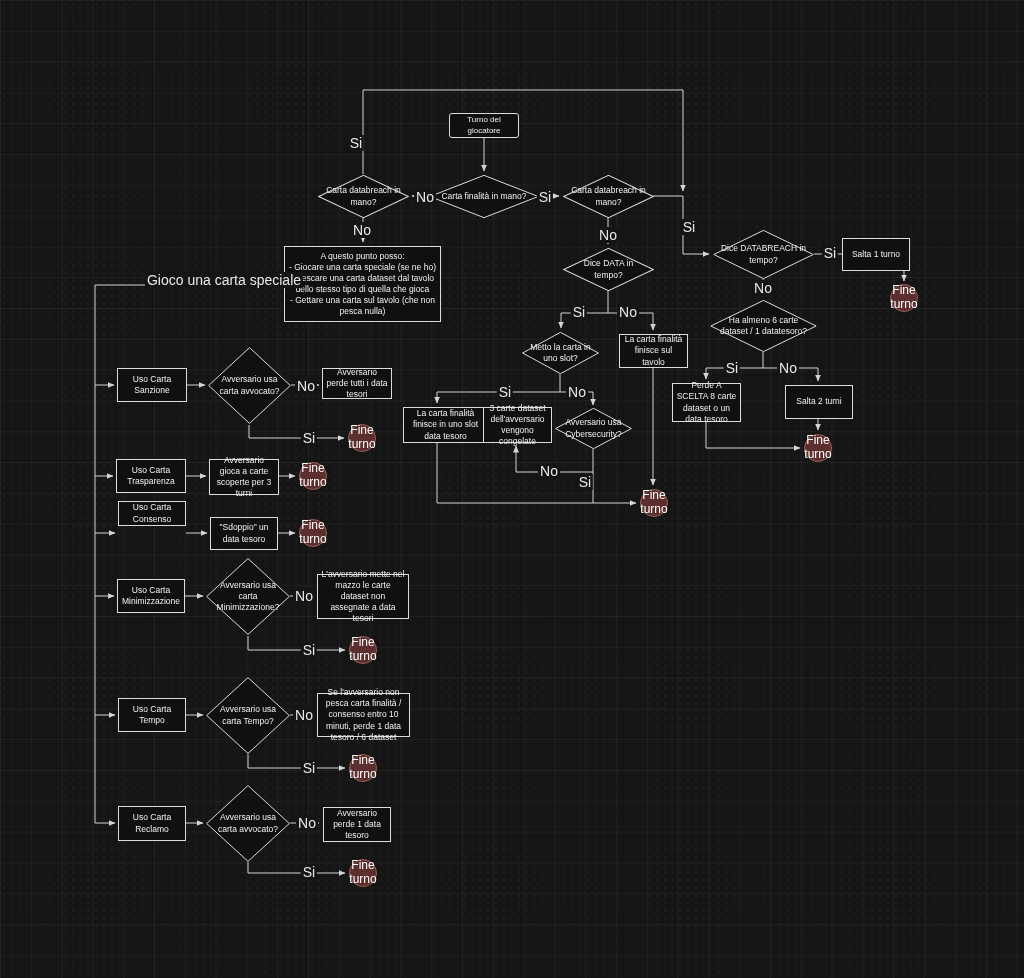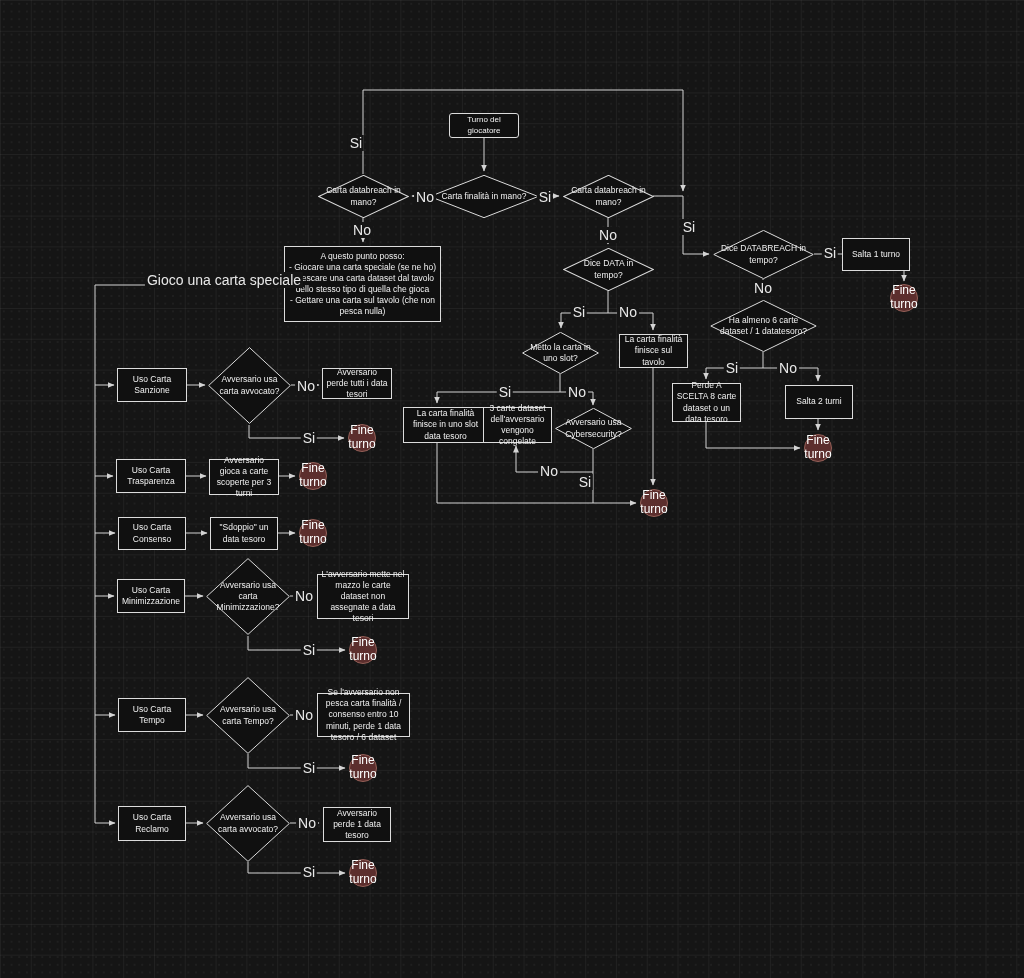--- a/index.html
+++ b/index.html
@@ -221,21 +221,21 @@
   </div>
 
   <div class="node rect" style="left:209px;top:459px;width:70px;height:36px">
     <span class="lbl">Avversario gioca a carte scoperte per 3 turni</span>
   </div>
 
   <div class="node end" style="left:299px;top:462px;width:28px;height:28px">
     <span class="lbl">Fine turno</span>
   </div>
 
-  <div class="node rect" style="left:118px;top:517px;width:68px;height:33px">
+  <div class="node rect" style="left:118px;top:501px;width:68px;height:25px">
     <span class="lbl">Uso Carta Consenso</span>
   </div>
 
   <div class="node rect" style="left:210px;top:517px;width:68px;height:33px">
     <span class="lbl">"Sdoppio" un data tesoro</span>
   </div>
 
   <div class="node end" style="left:299px;top:519px;width:28px;height:28px">
     <span class="lbl">Fine turno</span>
   </div>

